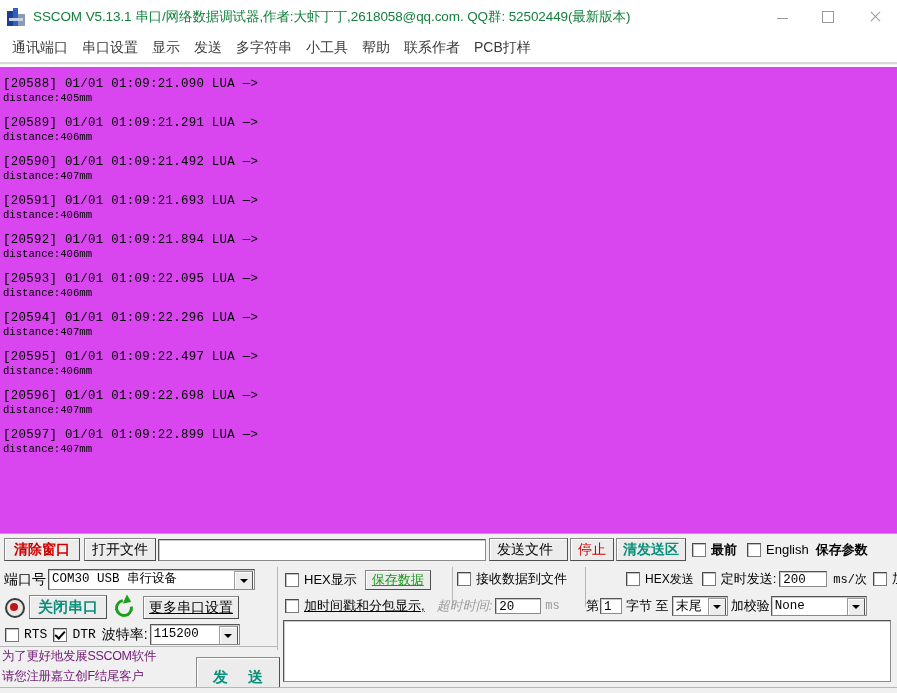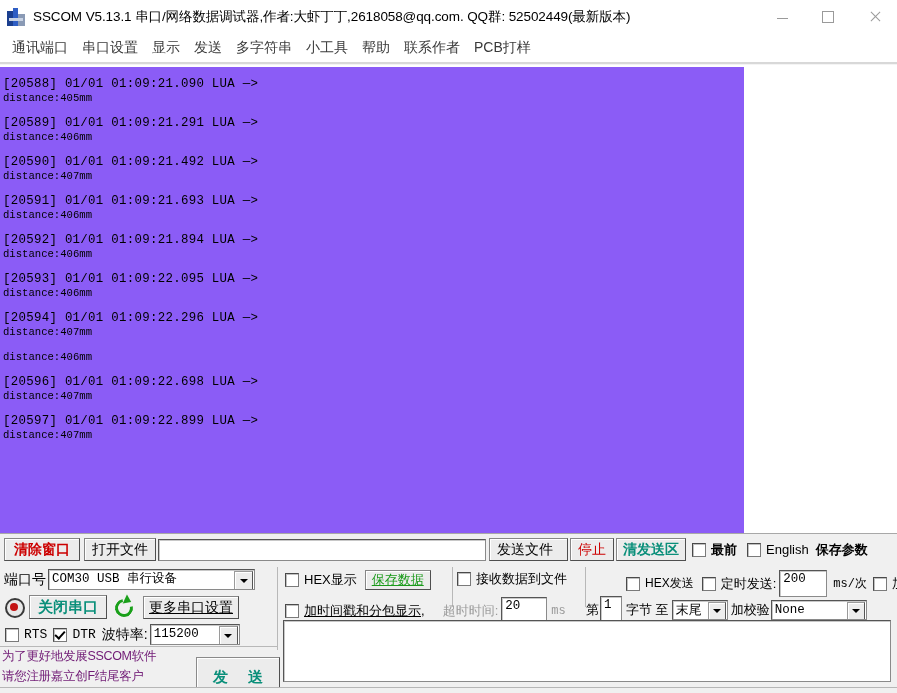--- a/index.html
+++ b/index.html
@@ -49,21 +49,21 @@
   .app-icon .b3 {
     position: absolute; left: 11px; top: 6px; width: 7px; height: 12px;
     background: #8a9ab5;
   }
   .app-icon .b4 {
     position: absolute; left: 2px; top: 10px; width: 14px; height: 3px;
     background: #c9d3e4;
   }
   .title-text {
     font-size: 13.5px;
-    color: #000000;
+    color: #15803d;
     white-space: nowrap;
     letter-spacing: -0.1px;
   }
   .win-btns {
     position: absolute;
     right: 0; top: 0;
     height: 33px;
     display: flex;
     align-items: center;
   }
@@ -113,22 +113,22 @@
   .menu-sep2 {
     position: absolute;
     left: 0; top: 64px; width: 897px; height: 1px;
     background: #f4f4f4;
   }
 
   
   .terminal {
     position: absolute;
     left: 0; top: 67px;
-    width: 744px; height: 466px;
-    background: #8b5cf6;
+    width: 897px; height: 466px;
+    background: #d946ef;
     overflow: hidden;
     padding: 10px 0 0 3px;
     box-sizing: border-box;
   }
   .log-entry {
     margin-bottom: 11px;
   }
   .log-head {
     font-family: "Liberation Mono", "DejaVu Sans Mono", monospace;
     font-size: 12.4px;
@@ -182,21 +182,21 @@
   .txt-teal { color: #0a8f7a; font-weight: bold; }
   .txt-green { color: #1a9a1a; }
   .txt-blue { color: #1a1ad0; }
 
   .field {
     background: #ffffff;
     border: 1px solid #8a8a8a;
     border-top-color: #555;
     border-left-color: #555;
     box-shadow: inset 1px 1px 0 #c8c8c8;
-    height: 27px;
+    height: 16px;
     box-sizing: border-box;
     font-family: "Liberation Mono", "DejaVu Sans Mono", monospace;
     font-size: 12.5px;
     line-height: 17px;
     padding-left: 3px;
     color: #000;
     white-space: nowrap;
     overflow: hidden;
   }
   .combo {
@@ -428,20 +428,21 @@
     </div>
     <div class="log-entry">
       <div class="log-head">[20593] 01/01 01:09:22.095 LUA —&gt;</div>
       <div class="log-body">distance:406mm</div>
     </div>
     <div class="log-entry">
       <div class="log-head">[20594] 01/01 01:09:22.296 LUA —&gt;</div>
       <div class="log-body">distance:407mm</div>
     </div>
     <div class="log-entry">
+      <div class="log-head">[20595] 01/01 01:09:22.497 LUA —&gt;</div>
       <div class="log-body">distance:406mm</div>
     </div>
     <div class="log-entry">
       <div class="log-head">[20596] 01/01 01:09:22.698 LUA —&gt;</div>
       <div class="log-body">distance:407mm</div>
     </div>
     <div class="log-entry">
       <div class="log-head">[20597] 01/01 01:09:22.899 LUA —&gt;</div>
       <div class="log-body">distance:407mm</div>
     </div>
@@ -517,21 +518,21 @@
       <div class="refresh">
           <span class="ring"></span>
           <span class="head"></span>
         </div>
       <div class="btn underline" style="margin-left:10px; padding:3px 5px 4px 5px; font-size:14px;">更多串口设置</div>
     </div>
 
     <div class="row" style="left:285px; top:63px;">
       <div class="cb"></div>
       <div class="lbl" style="margin-left:5px; text-decoration:underline;">加时间戳和分包显示,</div>
-      <div class="lbl gray" style="margin-left:18px;">超时时间:</div>
+      <div class="lbl gray" style="margin-left:12px;font-style:italic;">超时时间:</div>
       <div class="field" style="width:46px; margin-left:3px;">20</div>
       <div class="lbl mono gray" style="margin-left:4px;">ms</div>
     </div>
 
     <div class="row" style="left:586px; top:62px;">
       <div class="lbl">第</div>
       <div class="field" style="width:22px; margin-left:1px;">1</div>
       <div class="lbl" style="margin-left:4px;">字节 至</div>
       <div class="combo" style="width:56px; height:20px; line-height:18px; margin-left:3px; font-family:'Liberation Sans',sans-serif; font-size:13px;">
         <span>末尾</span>

